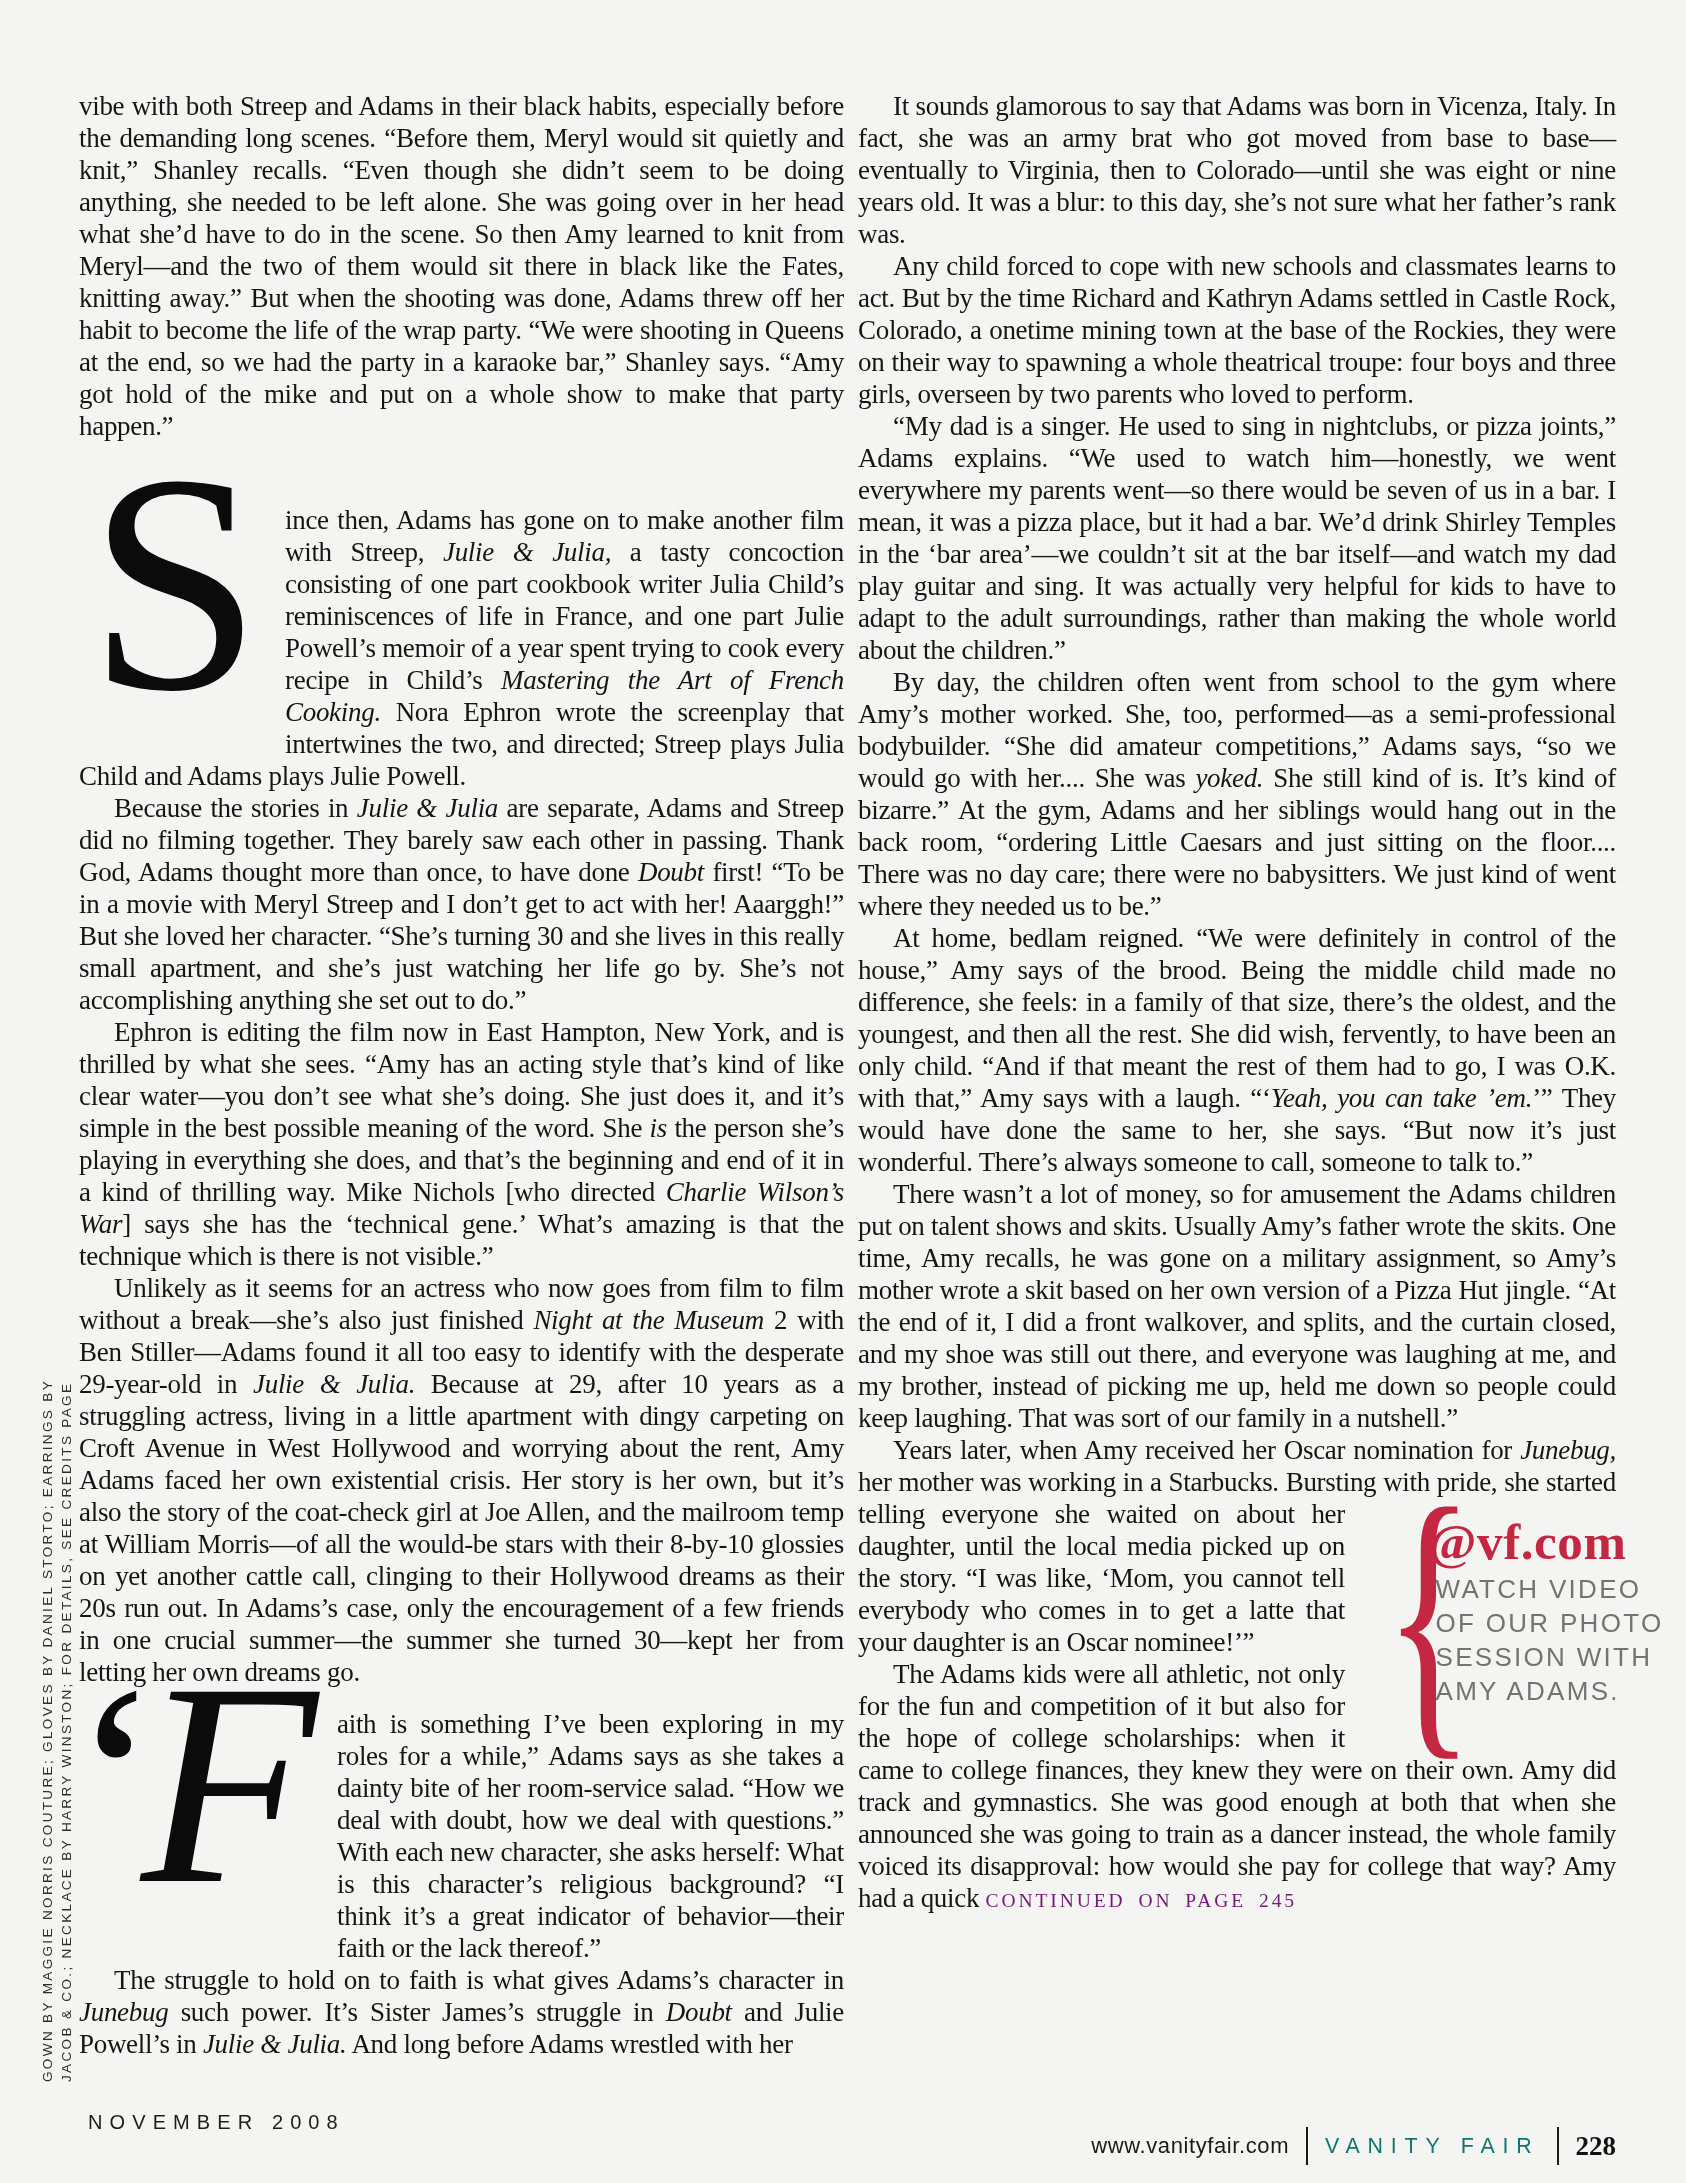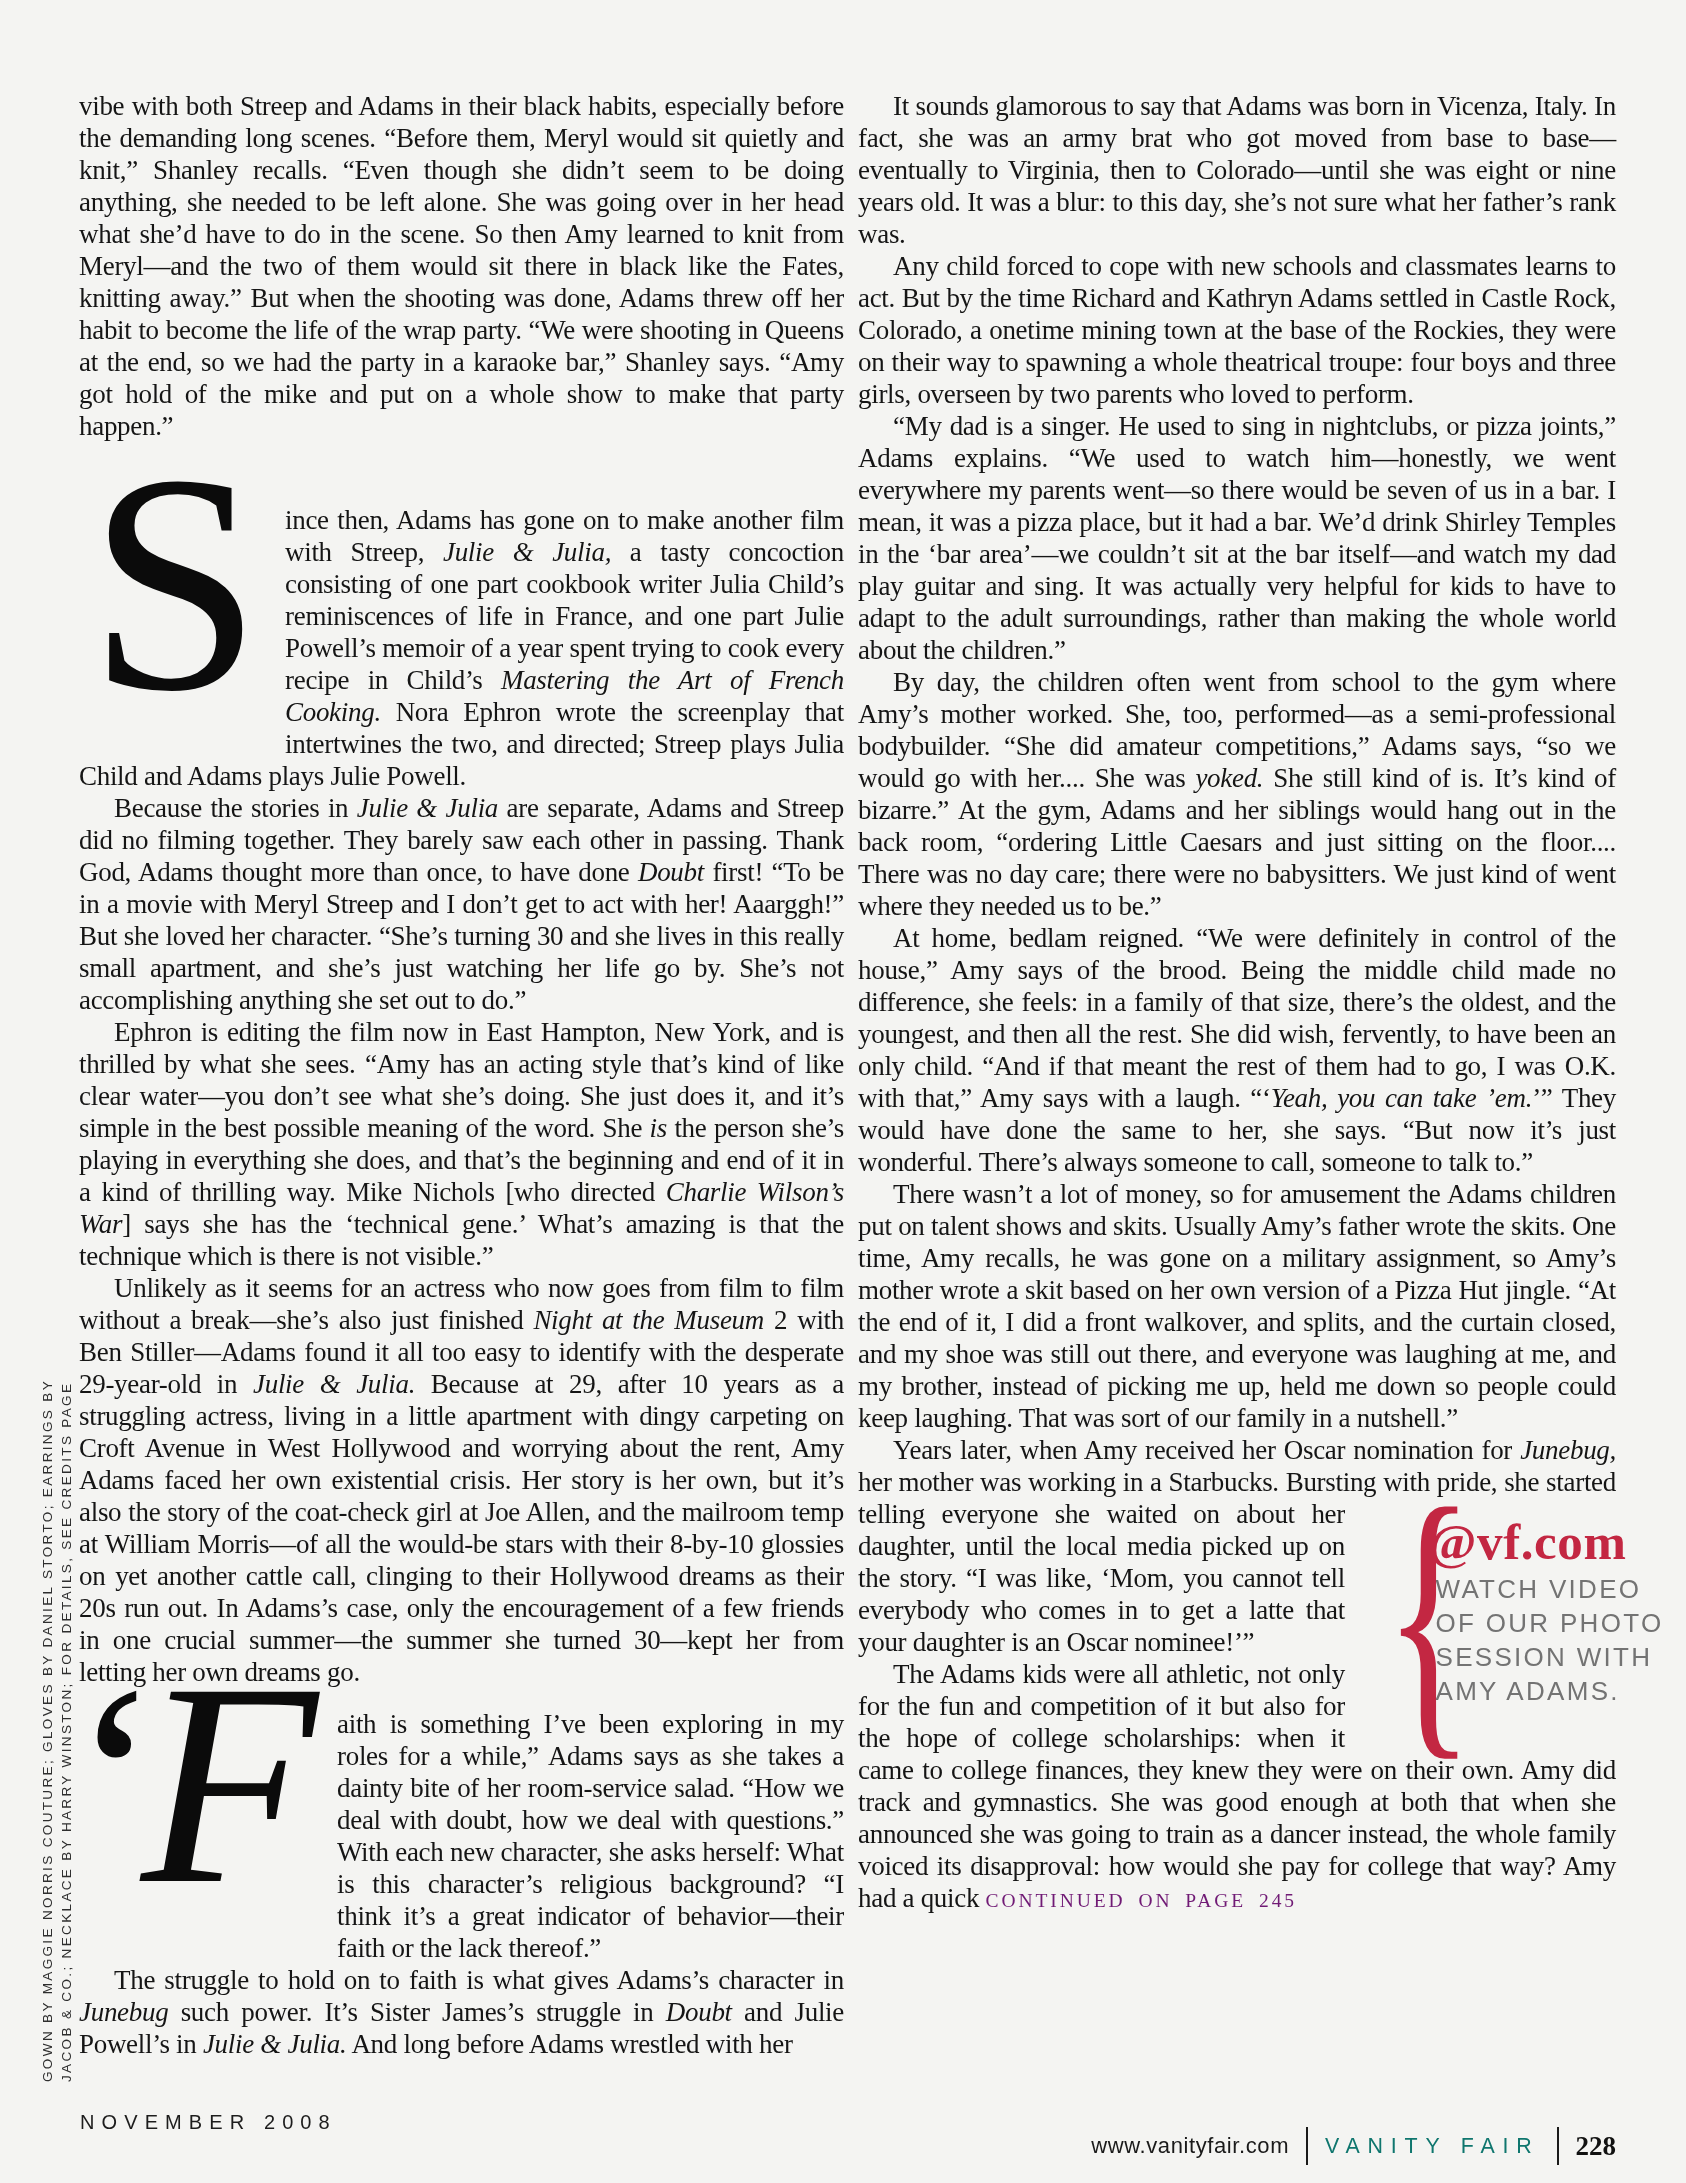--- a/index.html
+++ b/index.html
@@ -68,21 +68,21 @@
   .credits{
     position:absolute;left:38px;top:2082px;
     transform:rotate(-90deg);transform-origin:0 0;
     font-family:"Liberation Sans",sans-serif;
     font-size:13.6px;letter-spacing:2.3px;line-height:19px;
     color:#2e2e2e;white-space:nowrap;font-weight:500;
   }
 
   
   .footer-issue{
-    position:absolute;left:80px;top:2111px;
+    position:absolute;left:88px;top:2111px;
     font-family:"Liberation Sans",sans-serif;
     font-size:20px;letter-spacing:7.1px;color:#1d1d1d;font-weight:500;
   }
   .footer-right{
     position:absolute;right:71px;top:2099px;
     display:flex;align-items:center;gap:17px;margin-top:28px;
   }
   .f-site{font-family:"Liberation Sans",sans-serif;font-size:22px;color:#1a1a1a;letter-spacing:0.6px;}
   .f-bar{width:1.9px;height:38px;background:#1a1a1a;}
   .f-brand{font-family:"Liberation Sans",sans-serif;font-size:21.4px;letter-spacing:7.8px;color:#0f766e;}

